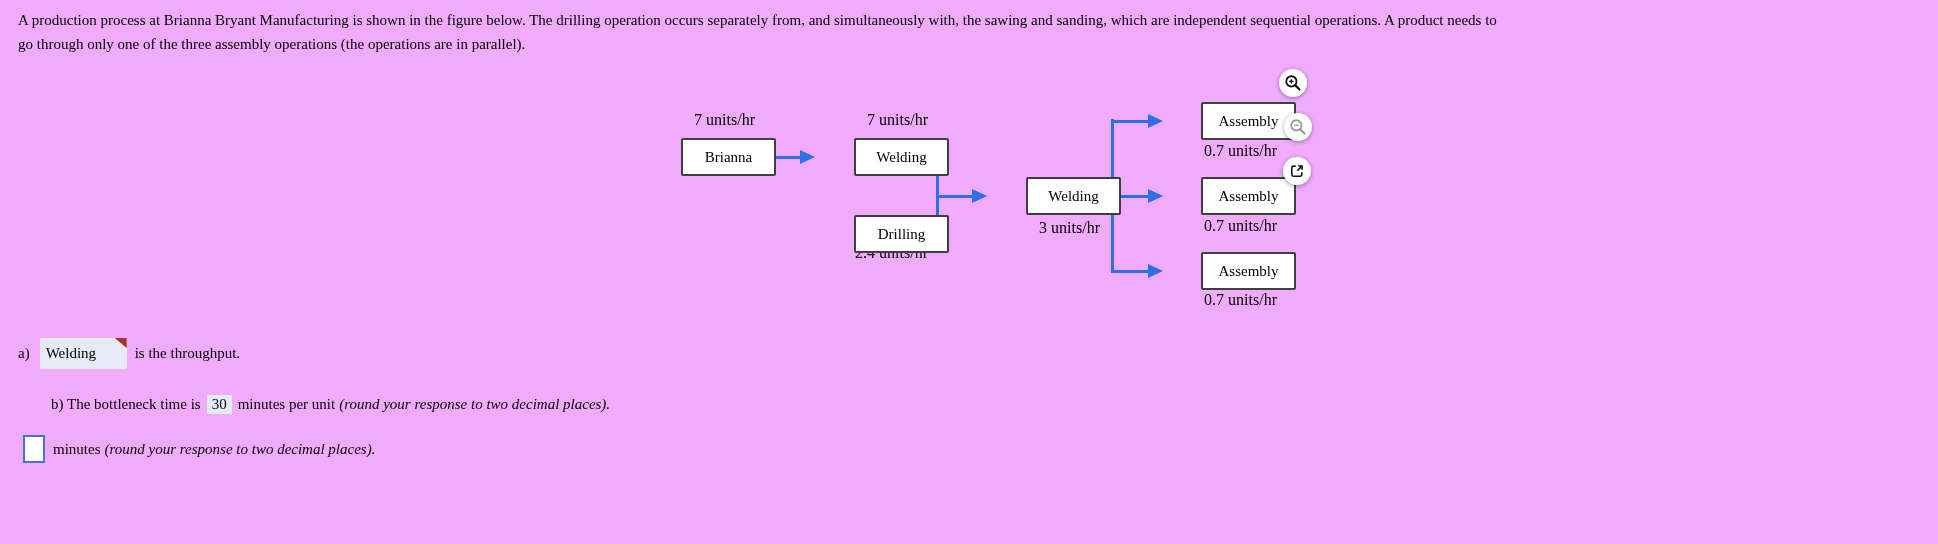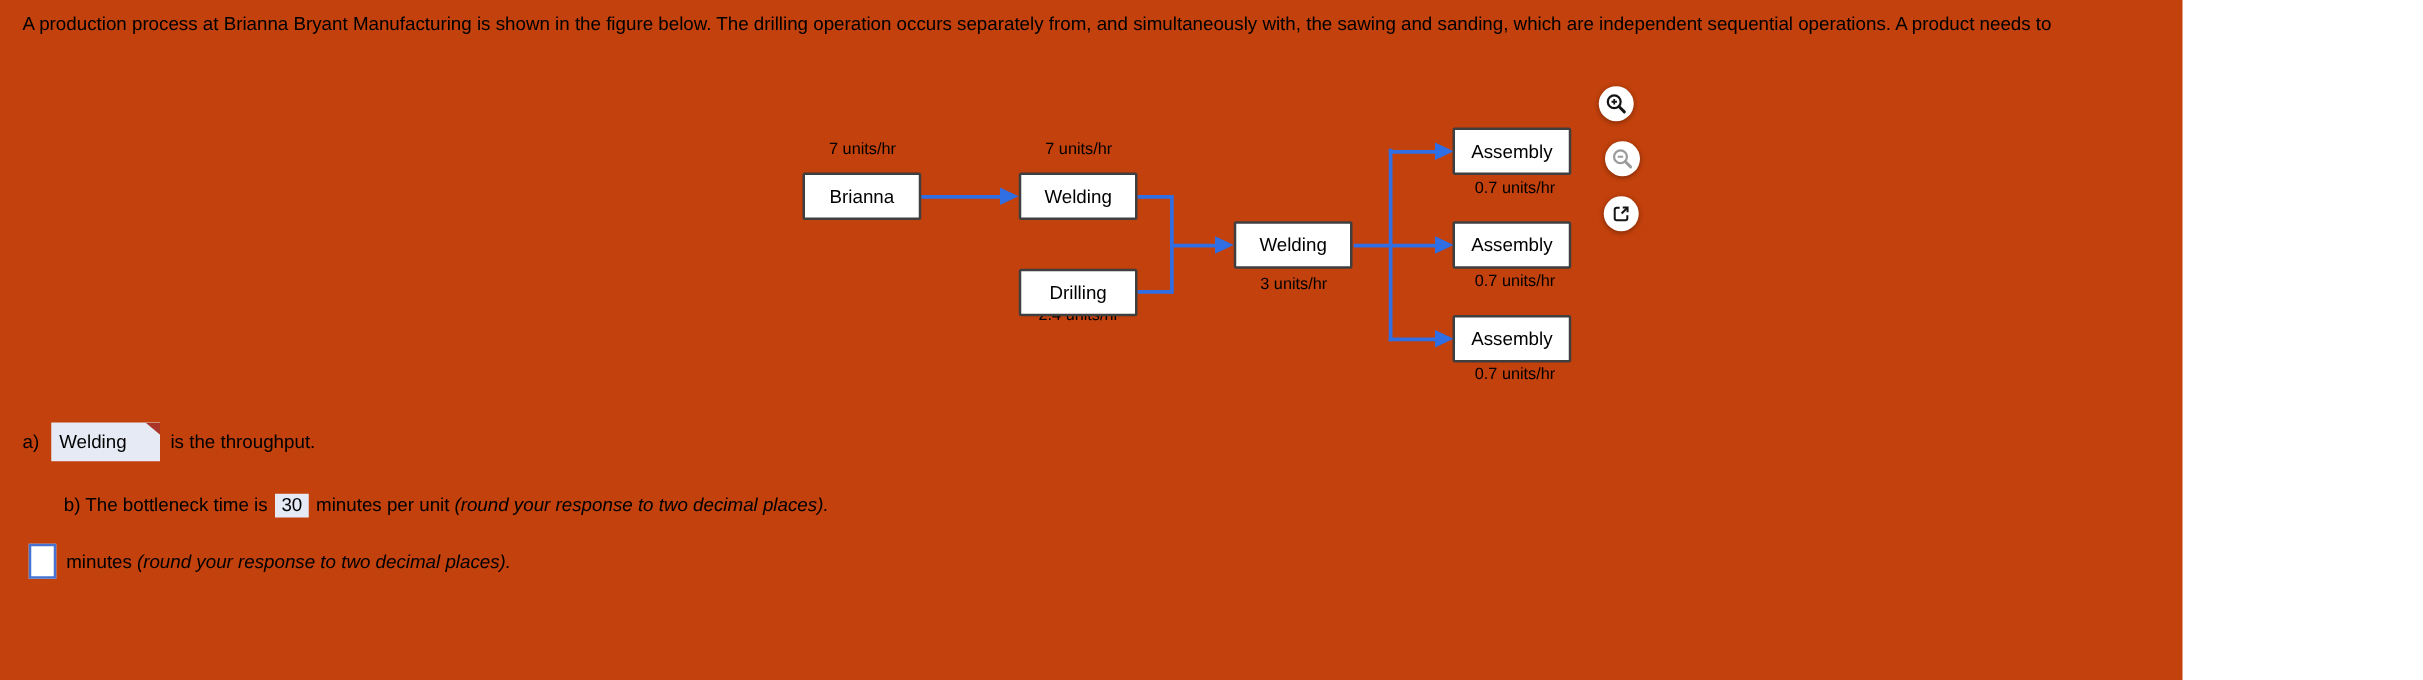--- a/index.html
+++ b/index.html
@@ -1,23 +1,23 @@
 <!DOCTYPE html>
 <html><head>
 <meta charset="utf-8">
 <style>
   html,body{margin:0;padding:0;background:#fff;}
-  .page{position:relative;width:1746px;height:544px;background:#c2410c;overflow:hidden;
-        font-family:Liberation Sans, sans-serif;color:#000;}
+  .page{position:relative;width:1938px;height:544px;background:#f0abfc;overflow:hidden;
+        font-family:Liberation Serif, serif;color:#000;}
   .para{position:absolute;left:18px;top:8px;width:1905px;font-size:15px;line-height:24px;}
   
   .node{position:absolute;width:95px;height:38px;border:2px solid #3f3f3f;background:#fff;
         box-sizing:border-box;display:flex;align-items:center;justify-content:center;
-        font-size:15px;border-radius:2px;}
-  .rate{position:absolute;width:130px;text-align:center;font-size:13px;white-space:nowrap;}
+        font-size:15px;border-radius:2px;margin-left:39px;}
+  .rate{position:absolute;width:130px;text-align:right;font-size:16px;white-space:nowrap;}
   .hline,.vline{position:absolute;background:#2f6fe3;}
   .hline{height:3px;}
   .vline{width:3px;}
   .arrow{position:absolute;width:0;height:0;border-top:7px solid transparent;
          border-bottom:7px solid transparent;border-left:15px solid #2f6fe3;}
   
   .circle-btn{position:absolute;width:28px;height:28px;border-radius:50%;background:#fff;border:none;
               box-shadow:0 1px 4px rgba(0,0,0,.38);display:flex;align-items:center;justify-content:center;
               padding:0;cursor:pointer;}
   
@@ -31,20 +31,21 @@
   .it{font-style:italic;}
   .ml4{margin-left:4px}.ml6{margin-left:6px}.ml8{margin-left:8px}.ml10{margin-left:10px}
 </style>
 </head>
 <body>
 
 <div class="page">
 
   <div class="para">
     <div>A production process at Brianna Bryant Manufacturing is shown in the figure below. The drilling operation occurs separately from, and simultaneously with, the sawing and sanding, which are independent sequential operations. A product needs to</div>
+    <div>go through only one of the three assembly operations (the operations are in parallel).</div>
   </div>
 
   <div>
 
     <div class="rate" style="left:625px;top:111px;">7 units/hr</div>
     <div class="rate" style="left:798px;top:111px;">7 units/hr</div>
     <div class="rate" style="left:798px;top:244px;">2.4 units/hr</div>
     <div class="rate" style="left:970px;top:219px;">3 units/hr</div>
     <div class="rate" style="left:1147px;top:142px;">0.7 units/hr</div>
     <div class="rate" style="left:1147px;top:217px;">0.7 units/hr</div>

